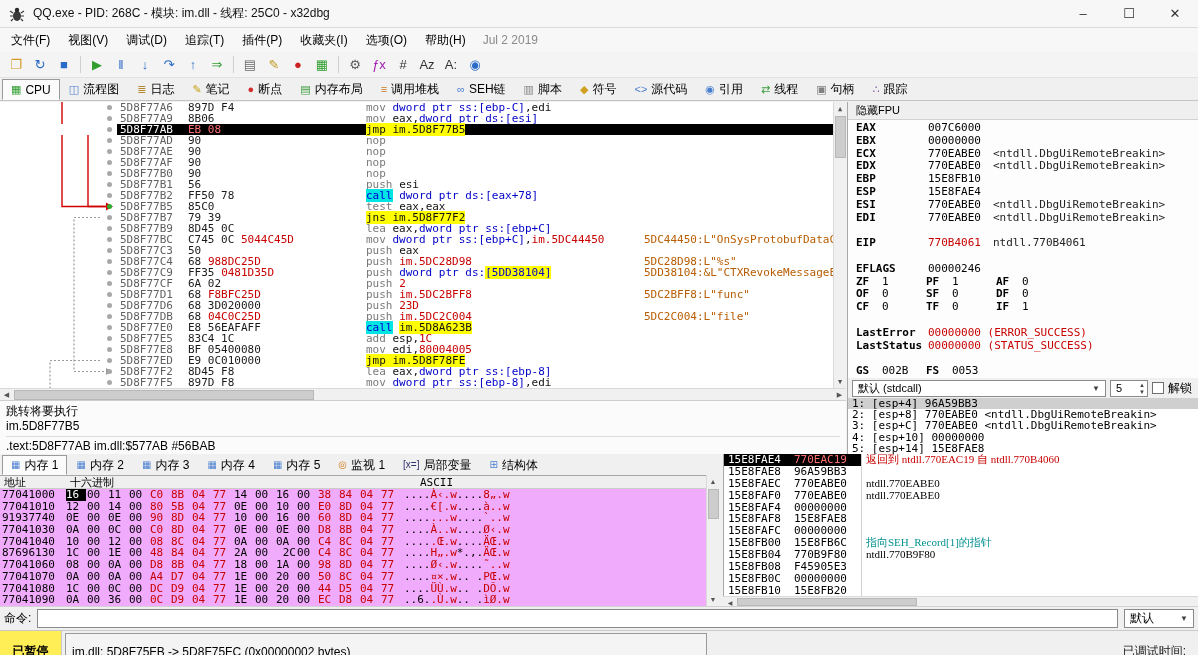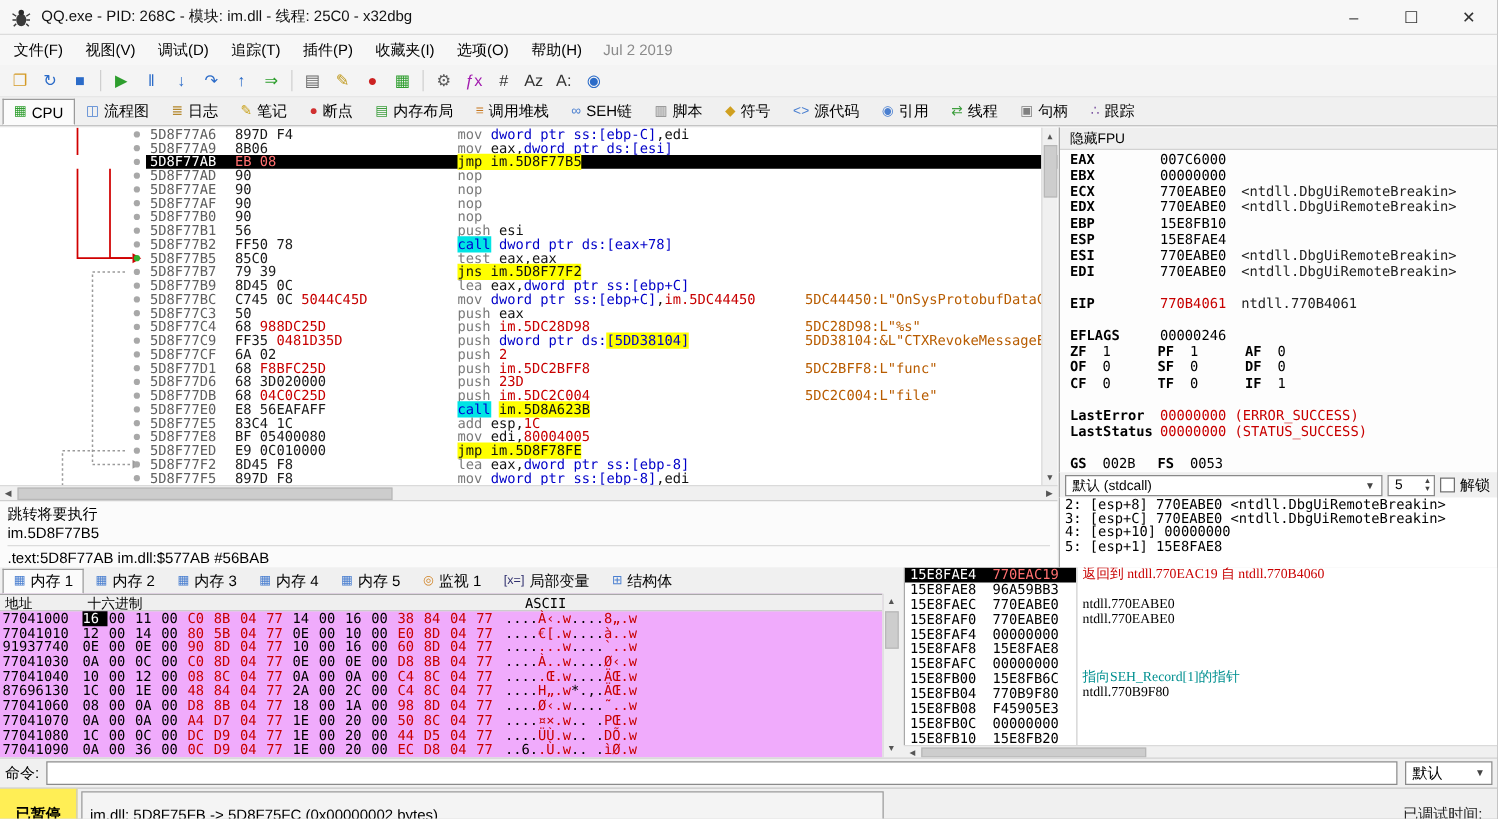--- a/index.html
+++ b/index.html
@@ -335,24 +335,25 @@
     <div class="spin">
       <span>5</span>
       <span class="sarr">▲<br>▼</span>
     </div>
     <div class="chkwrap">
       <div class="chk"></div>
       <span>解锁</span>
     </div>
   </div>
   <div class="argspanel">
+      <div class="argrow first">1: [esp+4] 96A59BB3</div>
       <div class="argrow">2: [esp+8] 770EABE0 &lt;ntdll.DbgUiRemoteBreakin&gt;</div>
       <div class="argrow">3: [esp+C] 770EABE0 &lt;ntdll.DbgUiRemoteBreakin&gt;</div>
       <div class="argrow">4: [esp+10] 00000000</div>
-      <div class="argrow">5: [esp+1] 15E8FAE8</div>
+      <div class="argrow">5: [esp+14] 15E8FAE8</div>
     </div>
 
   <div class="infobar">
     <div class="info-l">跳转将要执行</div>
     <div class="info-l">im.5D8F77B5</div>
     <div class="info-div"></div>
     <div class="info-l">.text:5D8F77AB im.dll:$577AB #56BAB</div>
   </div>
 
   <div class="bottom">
@@ -502,21 +503,21 @@
             <span class="byte" style="left: 66px;">1C</span>
             <span class="byte" style="left: 87px;">00</span>
             <span class="byte" style="left: 108px;">1E</span>
             <span class="byte" style="left: 129px;">00</span>
             <span class="byte red" style="left: 150px;">48</span>
             <span class="byte red" style="left: 171px;">84</span>
             <span class="byte red" style="left: 192px;">04</span>
             <span class="byte red" style="left: 213px;">77</span>
             <span class="byte" style="left: 234px;">2A</span>
             <span class="byte" style="left: 255px;">00</span>
-            <span class="byte" style="left: 276px;">2C</span>
+            <span class="byte" style="left: 276px; text-align: right;">2C</span>
             <span class="byte" style="left: 297px;">00</span>
             <span class="byte red" style="left: 318px;">C4</span>
             <span class="byte red" style="left: 339px;">8C</span>
             <span class="byte red" style="left: 360px;">04</span>
             <span class="byte red" style="left: 381px;">77</span>
             <span class="asc"><span class="ach">.</span><span class="ach">.</span><span class="ach">.</span><span class="ach">.</span><span class="ach red">H</span><span class="ach red">„</span><span class="ach red">.</span><span class="ach red">w</span><span class="ach">*</span><span class="ach">.</span><span class="ach">,</span><span class="ach">.</span><span class="ach red">Ä</span><span class="ach red">Œ</span><span class="ach red">.</span><span class="ach red">w</span></span>
           </div>
           <div class="memrow">
             <span class="m-addr">77041060</span>
             <span class="byte" style="left: 66px;">08</span>

